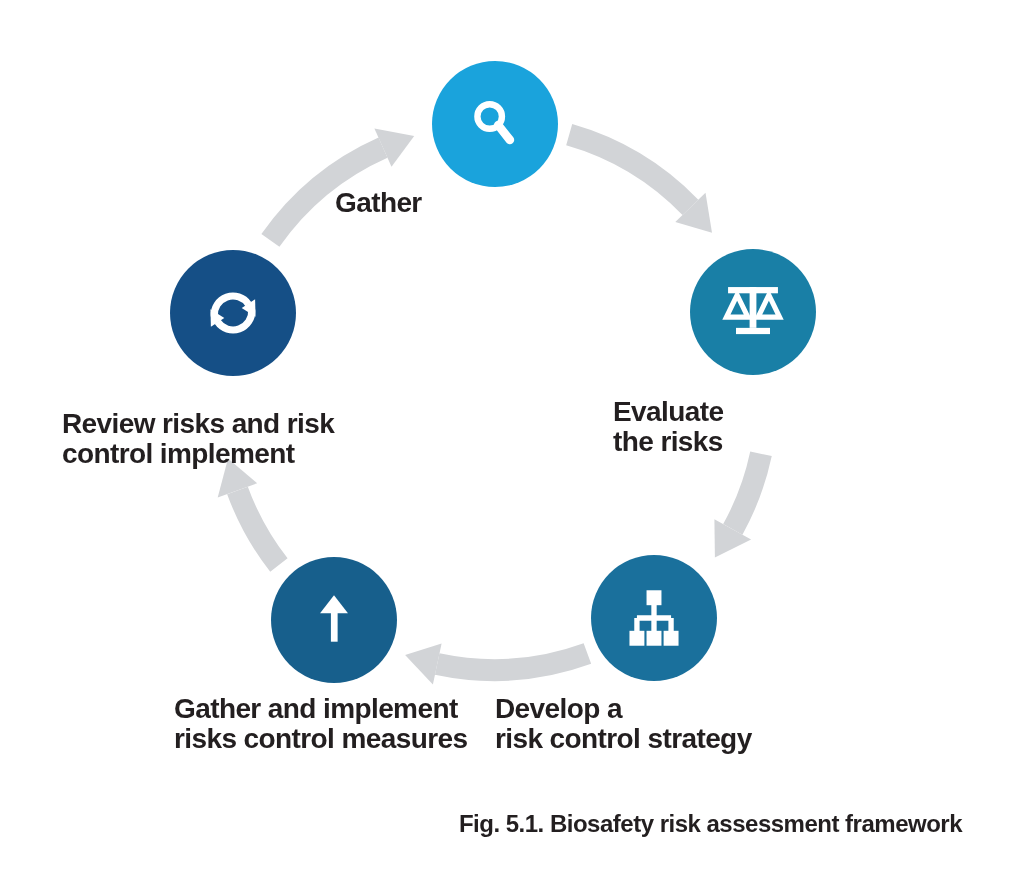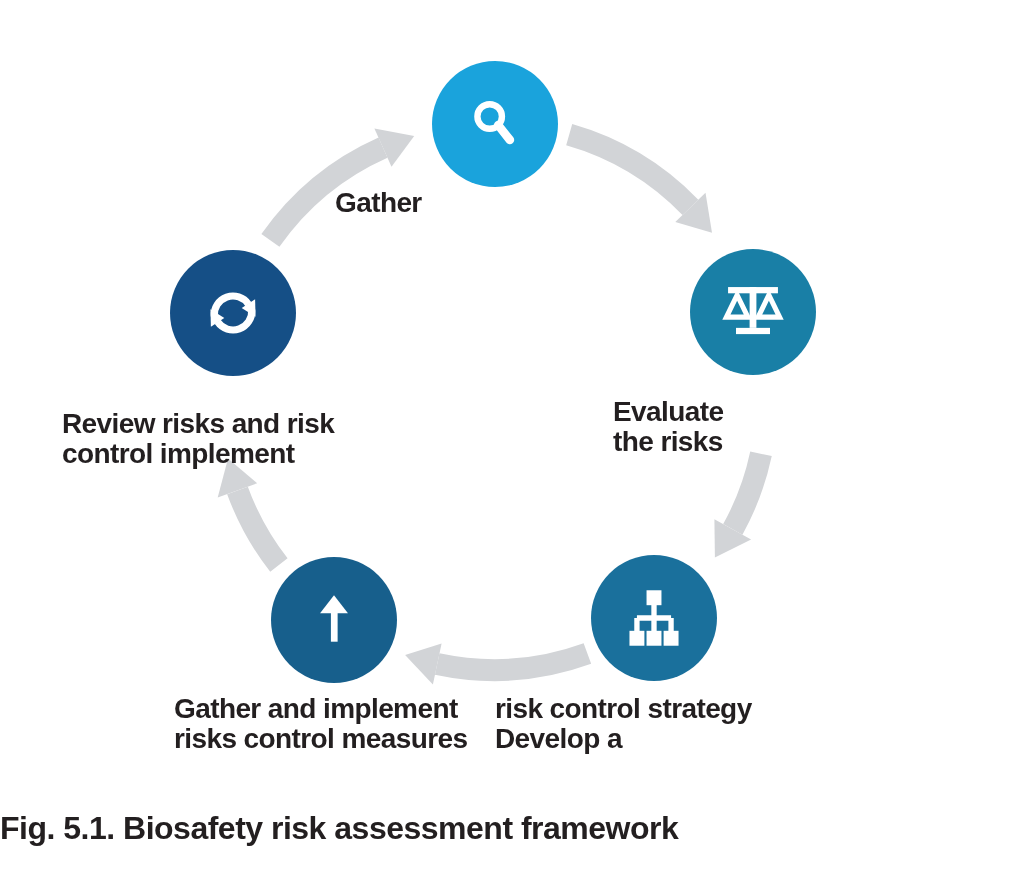--- a/index.html
+++ b/index.html
@@ -25,23 +25,23 @@
     line-height:1.08;
     letter-spacing:-0.6px;
     color:#231f20;
     text-align:left;
     white-space:nowrap;
   }
   .caption{
     position:absolute;
     left:0;top:810px;
     width:962px;
-    text-align:left;
+    text-align:right;
     font-weight:bold;
-    font-size:32px;
+    font-size:24px;
     letter-spacing:-0.5px;
     color:#231f20;
   }
 </style>
 </head>
 <body>
 
 <div class="canvas">
 
   <svg class="arrows-svg" viewBox="0 0 1024 879" color="#d2d4d7">
@@ -94,22 +94,22 @@
   <div class="node-circle" style="left: 591px; top: 555px; background-color: rgb(26, 112, 156);">
     <svg class="node-icon" width="64" height="64" viewBox="0 0 60 60" color="#ffffff">
       <path d="M30 12 V30 M14 30 H46 M14 30 V44 M30 30 V44 M46 30 V44" fill="none" stroke="currentColor" stroke-width="5"></path>
       <rect x="23" y="4" width="14" height="14" fill="currentColor"></rect>
       <rect x="7" y="42" width="14" height="14" fill="currentColor"></rect>
       <rect x="23" y="42" width="14" height="14" fill="currentColor"></rect>
       <rect x="39" y="42" width="14" height="14" fill="currentColor"></rect>
     </svg>
   </div>
   <div class="node-label" style="left:495px;top:694px;width:320px;">
+    <div>Develop a</div>
     <div>risk control strategy</div>
-    <div>Develop a</div>
   </div>
 
   <div class="node-circle" style="left: 271px; top: 557px; background-color: rgb(23, 95, 140);">
     <svg class="node-icon" width="62" height="62" viewBox="0 0 60 60" color="#ffffff">
       <rect x="27" y="20" width="6.5" height="31" fill="currentColor"></rect>
       <polygon points="30,6 16.5,23.5 43.5,23.5" fill="currentColor"></polygon>
     </svg>
   </div>
   <div class="node-label" style="left:174px;top:694px;width:320px;">
     <div>Gather and implement</div>

